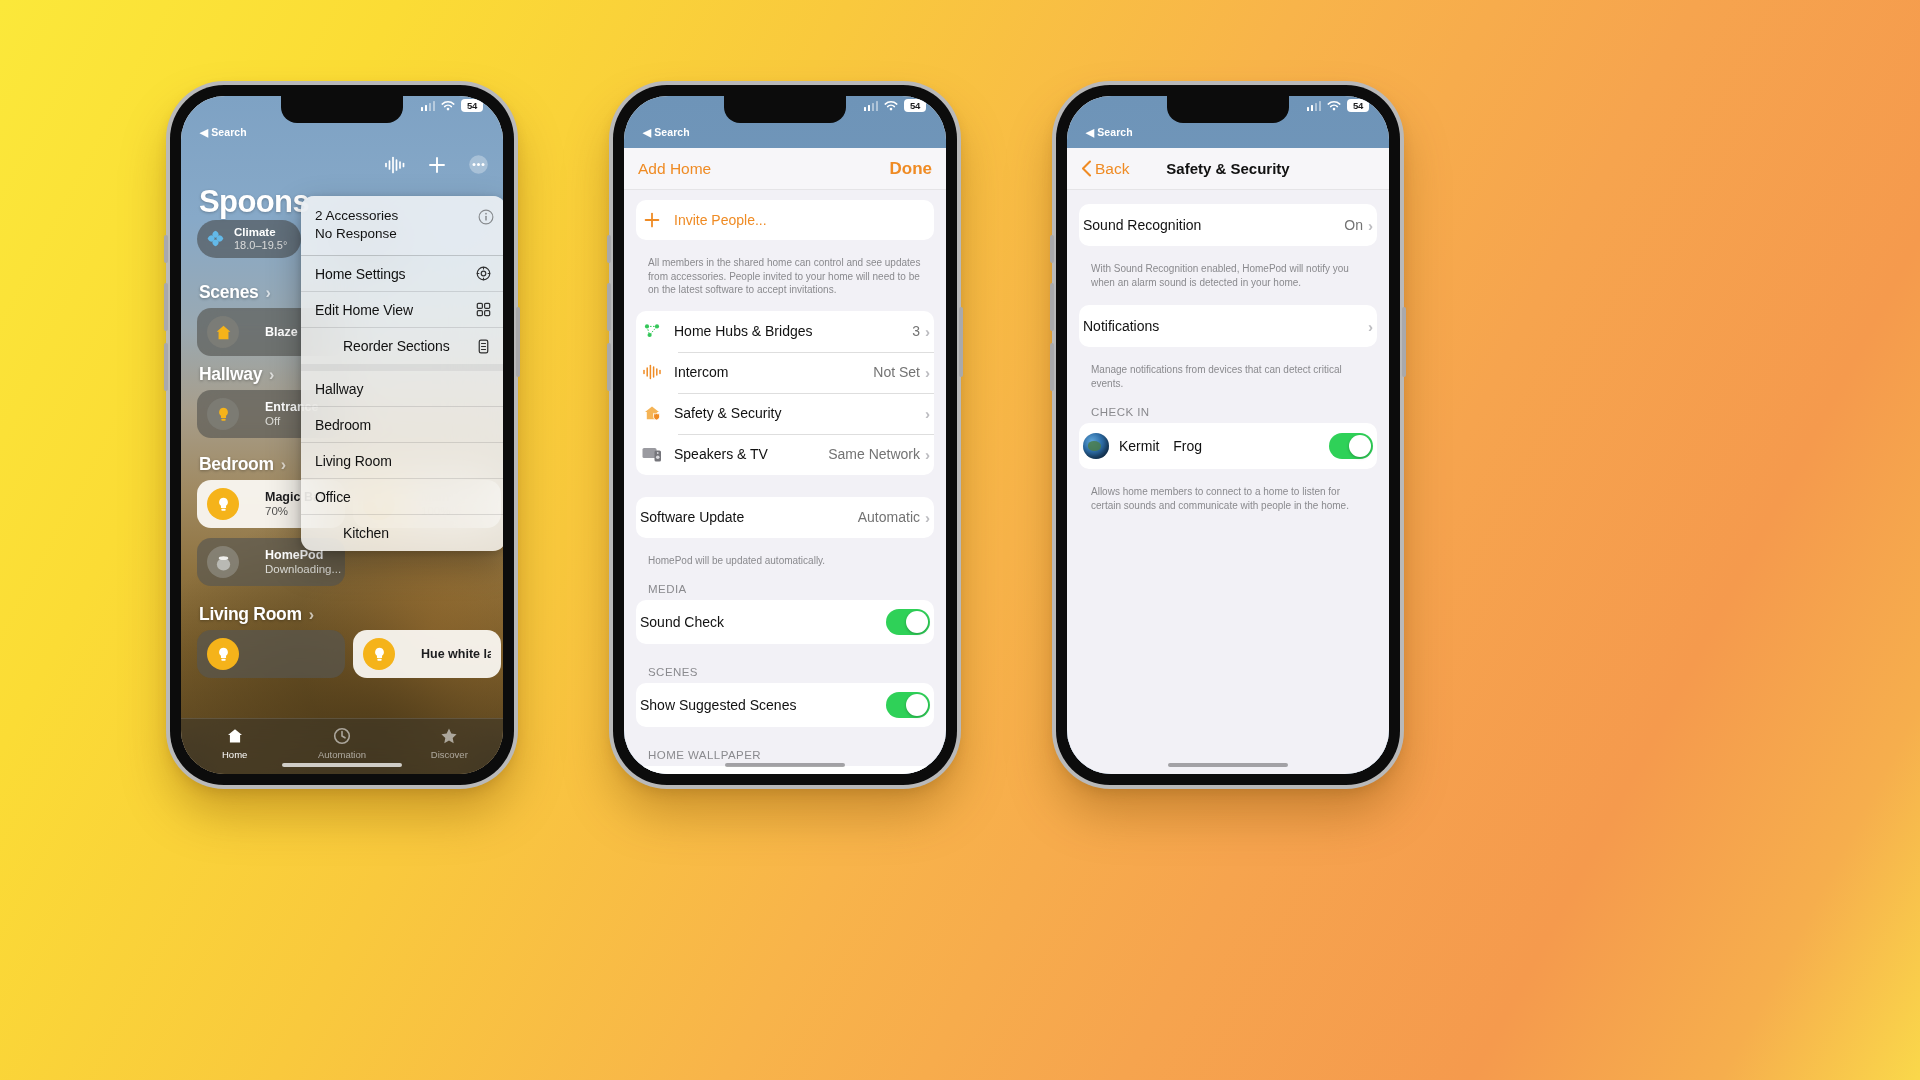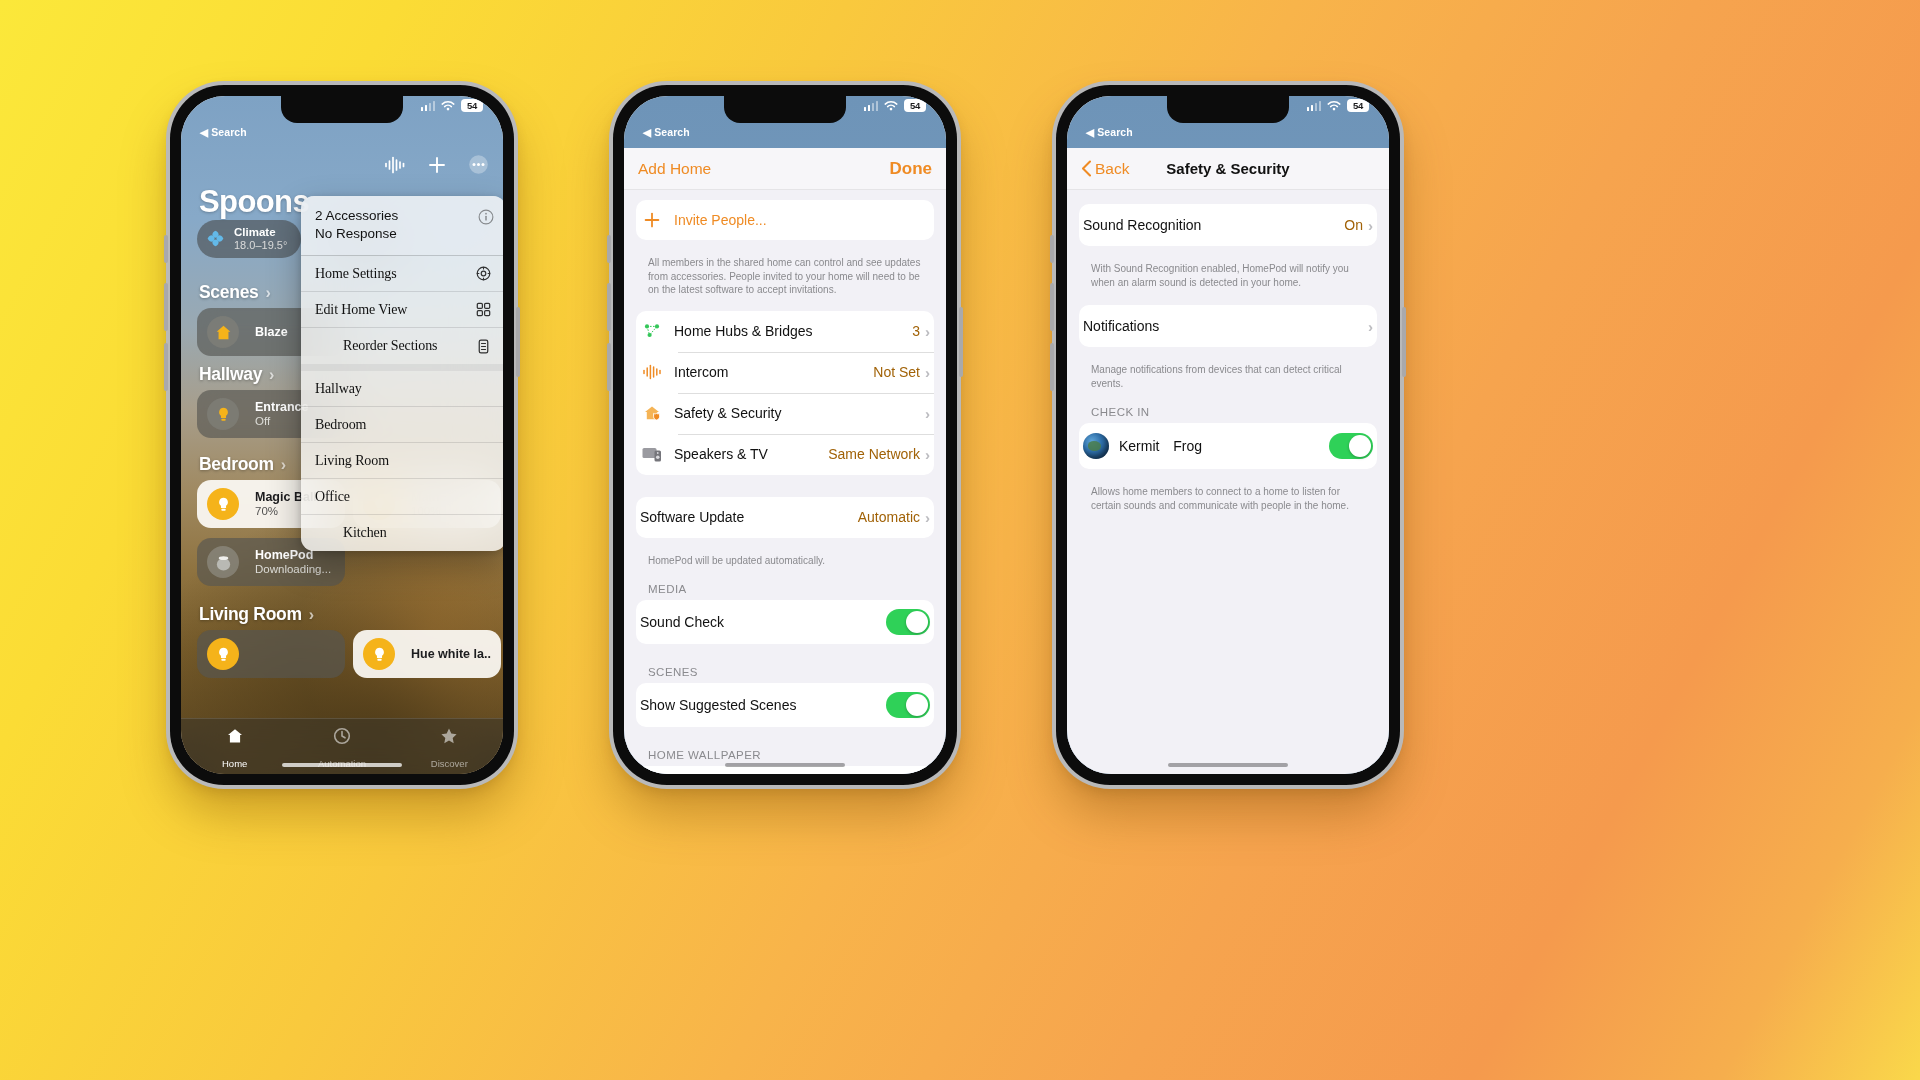--- a/index.html
+++ b/index.html
@@ -113,21 +113,21 @@
     position: absolute; left: 18px;
     font-size: 17.5px; font-weight: 700; letter-spacing: -.3px;
     display: flex; align-items: center; gap: 7px;
     text-shadow: 0 1px 3px rgba(0,0,0,.3);
   }
   .sec-head .chev { opacity: .65; font-weight: 700; font-size: 16px; }
 
   .tile {
     position: absolute;
     height: 48px; border-radius: 14px;
-    display: flex; align-items: center; gap: 16px;
+    display: flex; align-items: center; gap: 26px;
     padding: 0 10px;
     backdrop-filter: blur(10px);
   }
   .tile.dark  { background: rgba(86,86,82,.66); color: #fff; }
   .tile.light { background: rgba(252,250,245,.93); color: #1d1d1f; }
   .tile-ico {
     width: 32px; height: 32px; border-radius: 50%; flex: none;
     display: flex; align-items: center; justify-content: center;
   }
   .tile-ico.bulb-on  { background: #f5b31a; }
@@ -139,21 +139,21 @@
   .tile.dark .tile-t2 { color: #e2e2de; opacity: .95; }
 
   .tabbar {
     position: absolute; bottom: 0; left: 0; right: 0; height: 56px;
     background: rgba(60,55,42,.55);
     backdrop-filter: blur(18px);
     display: flex; align-items: flex-start; padding-top: 7px;
     border-top: .5px solid rgba(255,255,255,.12);
   }
   .tabitem {
-    flex: 1; display: flex; flex-direction: column; align-items: center; gap: 12px;
+    flex: 1; display: flex; flex-direction: column; align-items: center; gap: 3px;
     font-size: 9.5px; color: rgba(255,255,255,.55); font-weight: 500;
   }
   .tabitem.active { color: #fff; }
 
   
   .ctxmenu {
     position: absolute; top: 100px; left: 120px;
     width: 205px; border-radius: 13px; overflow: hidden;
     background: rgba(247,247,245,.82);
     backdrop-filter: blur(26px) saturate(160%);
@@ -170,21 +170,20 @@
   .ctx-hdr .info {
     position: absolute; right: 12px; top: 13px;
     width: 16px; height: 16px; opacity: .55;
   }
   .ctx-grp { border-top: .5px solid rgba(0,0,0,.17); }
   .ctx-item {
     display: flex; align-items: center; justify-content: space-between;
     padding: 0 14px; height: 36px;
     font-size: 14px; letter-spacing: -.1px;
     border-bottom: .5px solid rgba(0,0,0,.11);
-    font-family: Liberation Serif, serif;
   }
   .ctx-item:last-child { border-bottom: none; margin-left: 28px; }
   .ctx-item .g { width: 17px; height: 17px; opacity: .85; flex: none; }
   .ctx-sep { height: 7px; background: rgba(0,0,0,.055); }
 
   
   #phone2 { left: 613px; top: 85px; }
   #phone3 { left: 1056px; top: 85px; }
 
   .set-body {
@@ -212,21 +211,21 @@
     padding: 0 4px; position: relative;
     font-size: 14px; color: #111;
   }
   .row + .row::before {
     content: ""; position: absolute; left: 42px; right: 0; top: 0;
     height: .5px; background: rgba(0,0,0,.13);
   }
   .row .ico { width: 24px; height: 24px; flex: none; margin-right: 10px;
               display: flex; align-items: center; justify-content: center; }
   .row .lbl { flex: 1; }
-  .row .val { color: #a16207; font-size: 14px; margin-right: 5px; }
+  .row .val { color: #737373; font-size: 14px; margin-right: 5px; }
   .row .chev { color: #bcbcc0; font-size: 15px; font-weight: 600; }
   .foot {
     font-size: 10px; color: #8a8a8e; line-height: 1.36;
     padding: 16px 24px 0 24px;
   }
   .grphdr {
     font-size: 11.5px; color: #8a8a8e; letter-spacing: .45px;
     padding: 0 24px 5px 24px;
   }
   .sw {

